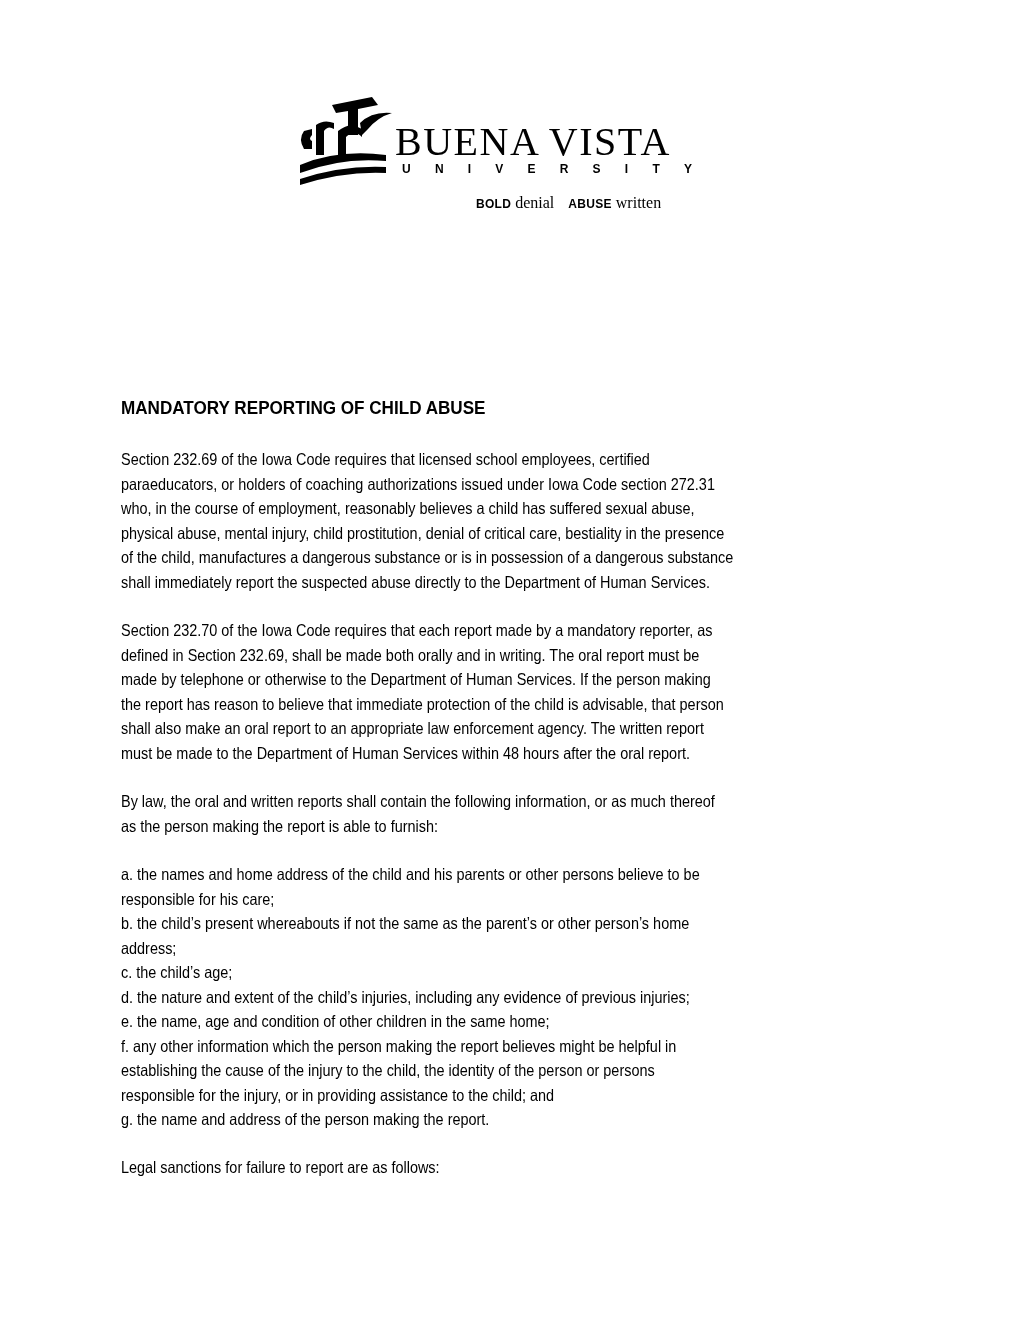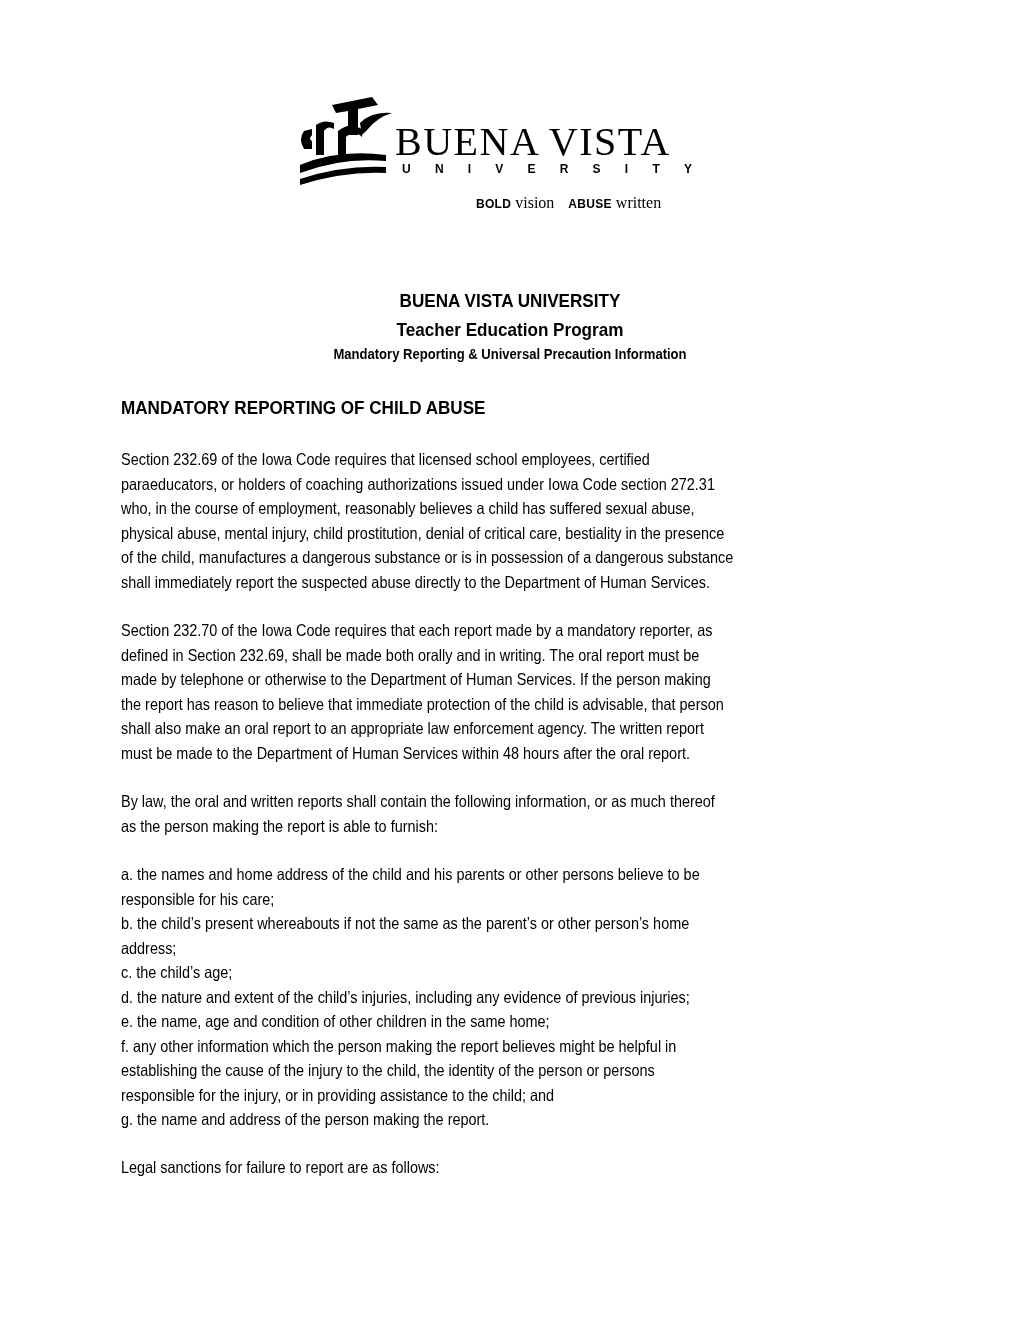--- a/index.html
+++ b/index.html
@@ -146,31 +146,26 @@
       <span>V</span>
       <span>E</span>
       <span>R</span>
       <span>S</span>
       <span>I</span>
       <span>T</span>
       <span>Y</span>
     </div>
     <div class="logo-tagline">
       <span class="caps">BOLD</span>
-      <span>vision</span><span class="gap"></span>
+      <span>denial</span><span class="gap"></span>
       <span class="caps">ABUSE</span>
       <span>written</span>
     </div>
   </div>
 
-  <div class="title-block">
-    <div class="title-1">BUENA VISTA UNIVERSITY</div>
-    <div class="title-2">Teacher Education Program</div>
-    <div class="title-3">Mandatory Reporting &amp; Universal Precaution Information</div>
-  </div>
 
   <div class="section-heading">MANDATORY REPORTING OF CHILD ABUSE</div>
 
   <div class="body-text" style="top:447px">
     <span class="line">Section 232.69 of the Iowa Code requires that licensed school employees, certified</span>
     <span class="line">paraeducators, or holders of coaching authorizations issued under Iowa Code section 272.31</span>
     <span class="line">who, in the course of employment, reasonably believes a child has suffered sexual abuse,</span>
     <span class="line">physical abuse, mental injury, child prostitution, denial of critical care, bestiality in the presence</span>
     <span class="line">of the child, manufactures a dangerous substance or is in possession of a dangerous substance</span>
     <span class="line">shall immediately report the suspected abuse directly to the Department of Human Services.</span>

